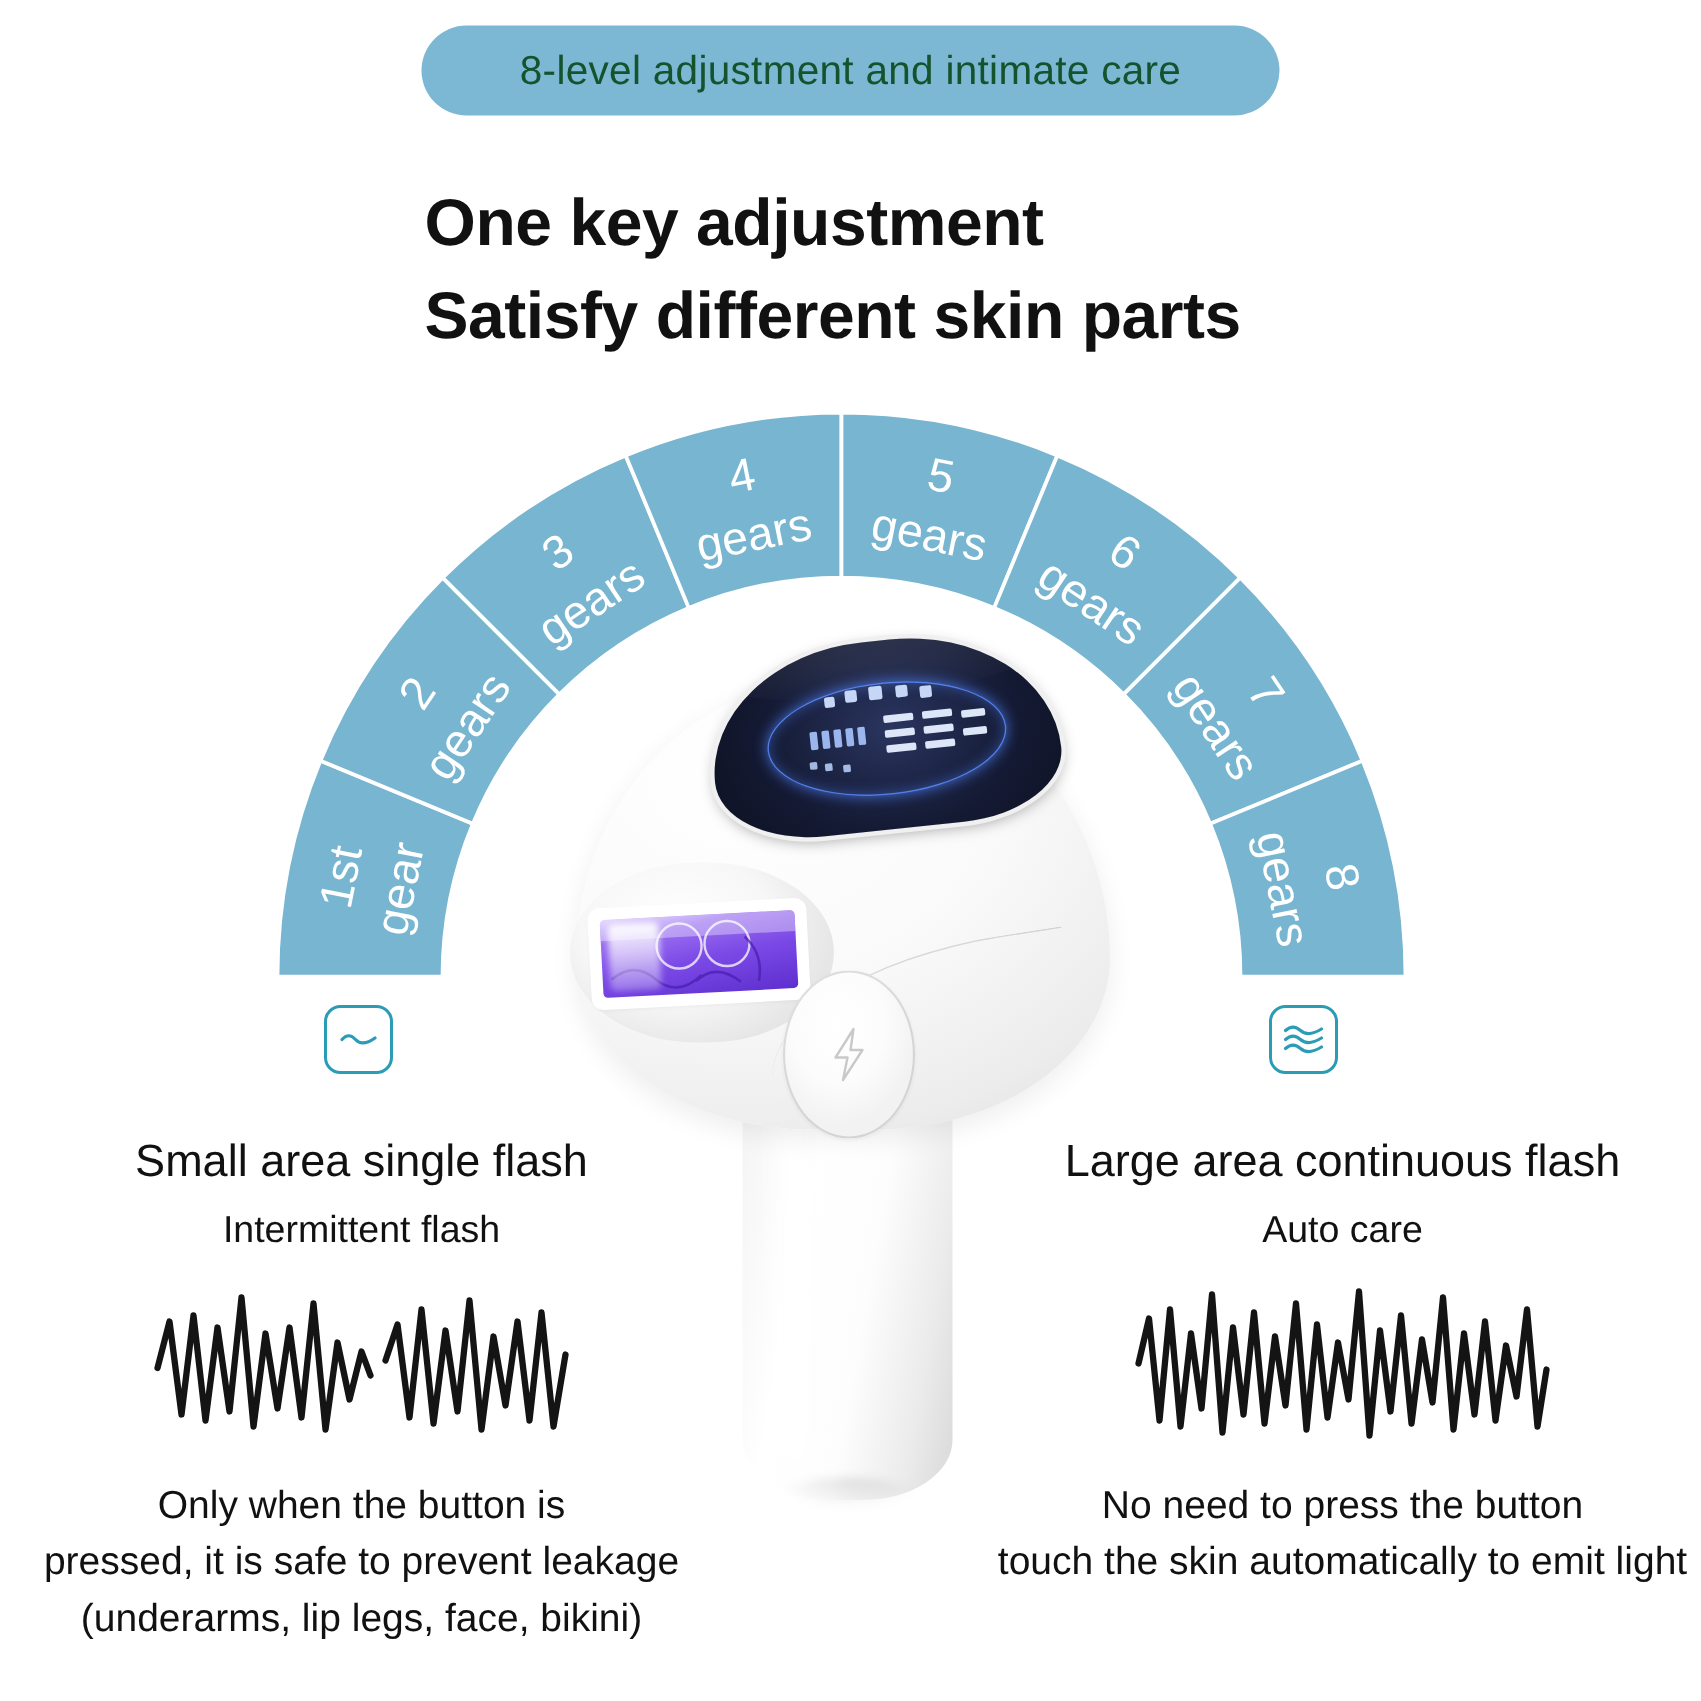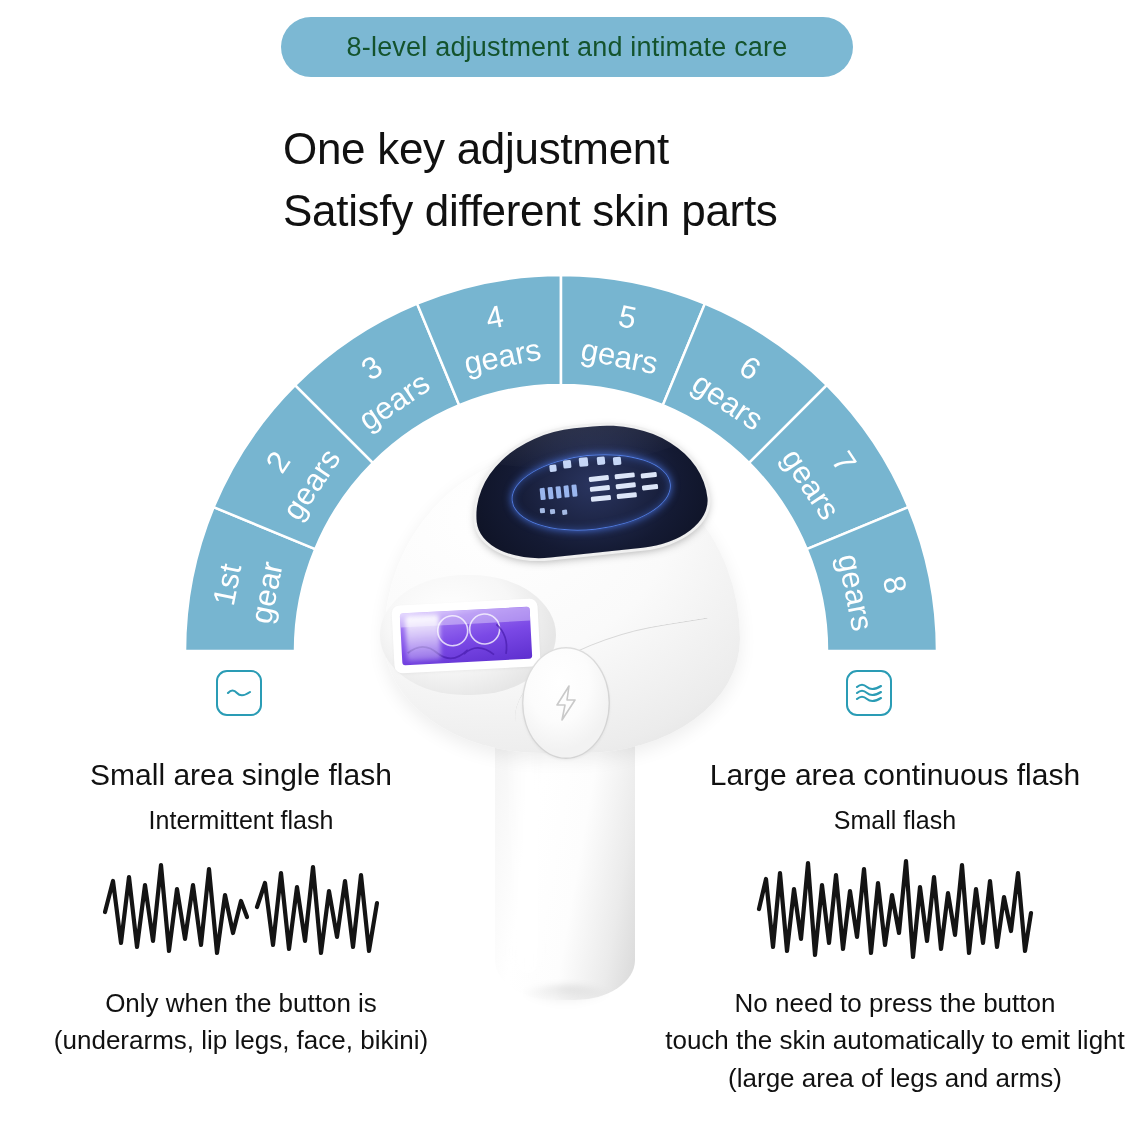--- a/index.html
+++ b/index.html
@@ -20,21 +20,21 @@
     display:flex;align-items:center;justify-content:center;
     color:#14532d;font-size:27px;letter-spacing:.2px;
   }
 
   
   .headline{
     position:absolute;left:283px;top:118px;width:760px;
     color:#111111;font-size:44px;line-height:1.42;
     letter-spacing:-.3px;
   }
-  .headline div{white-space:nowrap;}
+  .headline div{white-space:nowrap;font-weight:bold;}
 
   
   .arc-wrap{position:absolute;left:0;top:0;width:1134px;height:1134px;pointer-events:none;}
   .arc-wrap svg{position:absolute;left:0;top:0;}
   .seg-path{fill:#77b5d0;stroke:#ffffff;stroke-width:2.5;}
   .seg-label{
     fill:#ffffff;font-family:"Liberation Sans","DejaVu Sans",sans-serif;
     font-size:30px;text-anchor:middle;dominant-baseline:middle;
   }
   .seg-label.num{font-size:31px;}
@@ -289,40 +289,40 @@
                    L60,10 L68,96 L76,34 L84,84 L92,30 L100,90
                    L108,14 L116,98 L124,40 L132,78 L140,46 L146,62"></path>
           <path d="M156,52 L164,28 L172,90 L180,18 L188,94 L196,32 L204,86
                    L212,12 L220,98 L228,36 L236,82 L244,26 L252,92
                    L260,20 L268,96 L276,48"></path>
         </g>
       </svg>
     </div>
     <div class="desc">
       <div>Only when the button is</div>
+      <div>pressed, it is safe to prevent leakage</div>
       <div>(underarms, lip legs, face, bikini)</div>
     </div>
   </div>
 
   <div class="col" id="col-right">
     <div class="title">Large area continuous flash</div>
-    <div class="subtitle">Small flash</div>
+    <div class="subtitle">Auto care</div>
     <div class="wave-holder">
       <svg width="280" height="115" viewBox="0 0 280 115">
         <g fill="none" stroke="#141414" stroke-width="4.2" stroke-linecap="round" stroke-linejoin="round">
           <path d="M4,54 L11,24 L18,92 L25,18 L32,96 L39,34 L46,84
                    L53,8  L60,100 L67,30 L74,88 L81,20 L88,94
                    L95,36 L102,82 L109,14 L116,98 L123,28 L130,90
                    L137,40 L144,78 L151,6  L158,102 L165,32 L172,86
                    L179,22 L186,94 L193,38 L200,80 L207,10 L214,98
                    L221,34 L228,88 L235,26 L242,92 L249,42 L256,76
                    L263,18 L270,96 L276,58"></path>
         </g>
       </svg>
     </div>
     <div class="desc">
       <div>No need to press the button</div>
       <div>touch the skin automatically to emit light</div>
-      <div>(large area of legs and arms)</div>
     </div>
   </div>
 
 </div>
 
 </body></html>

